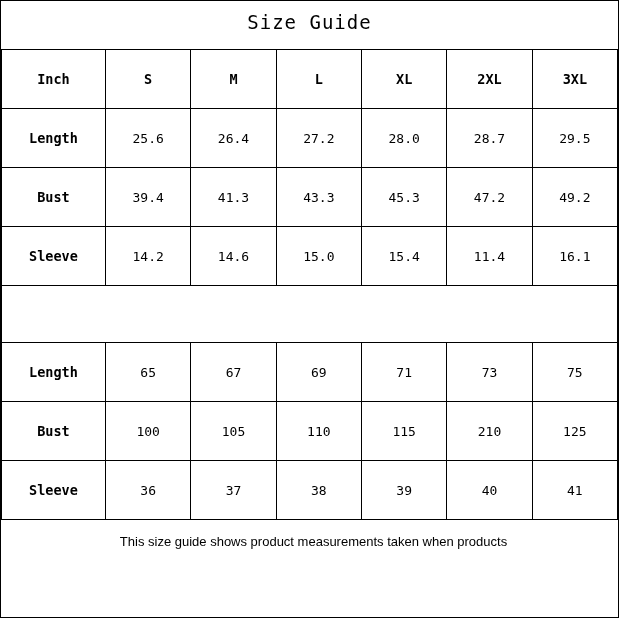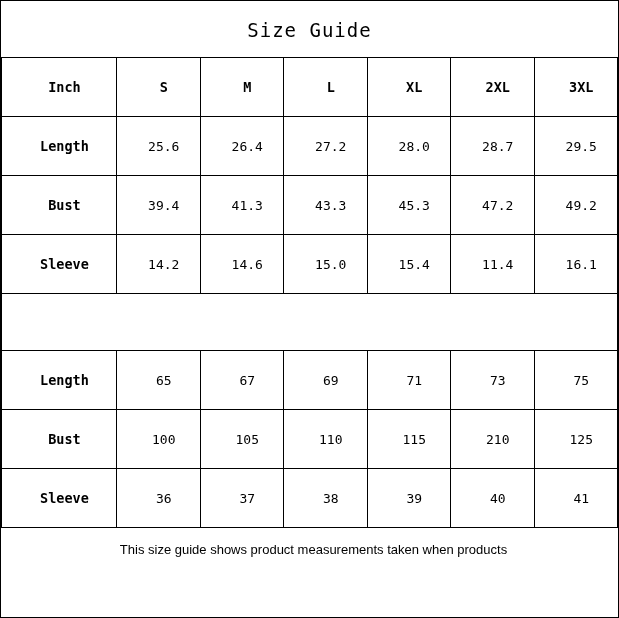--- a/index.html
+++ b/index.html
@@ -20,37 +20,36 @@
     height: 618px;
     box-sizing: border-box;
     border: 1px solid #000000;
     background: #ffffff;
   }
   .title {
     text-align: center;
     font-size: 19px;
     letter-spacing: 1px;
     font-weight: 400;
-    padding-top: 18px;
+    padding-top: 10px;
     padding-bottom: 16px;
     font-family: "DejaVu Sans Mono", monospace;
   }
   table {
     border-collapse: collapse;
     width: 100%;
     table-layout: fixed;
   }
   table td {
     border: 1px solid #000000;
     height: 56px;
     text-align: center;
     vertical-align: middle;
     font-size: 13px;
     font-family: "DejaVu Sans Mono", monospace;
-    padding-left: 12px;
   }
   table td.rowhead {
     font-weight: bold;
     font-size: 13.5px;
     text-align: center;
   }
   table td.colhead {
     font-weight: bold;
     font-size: 13.5px;
   }

